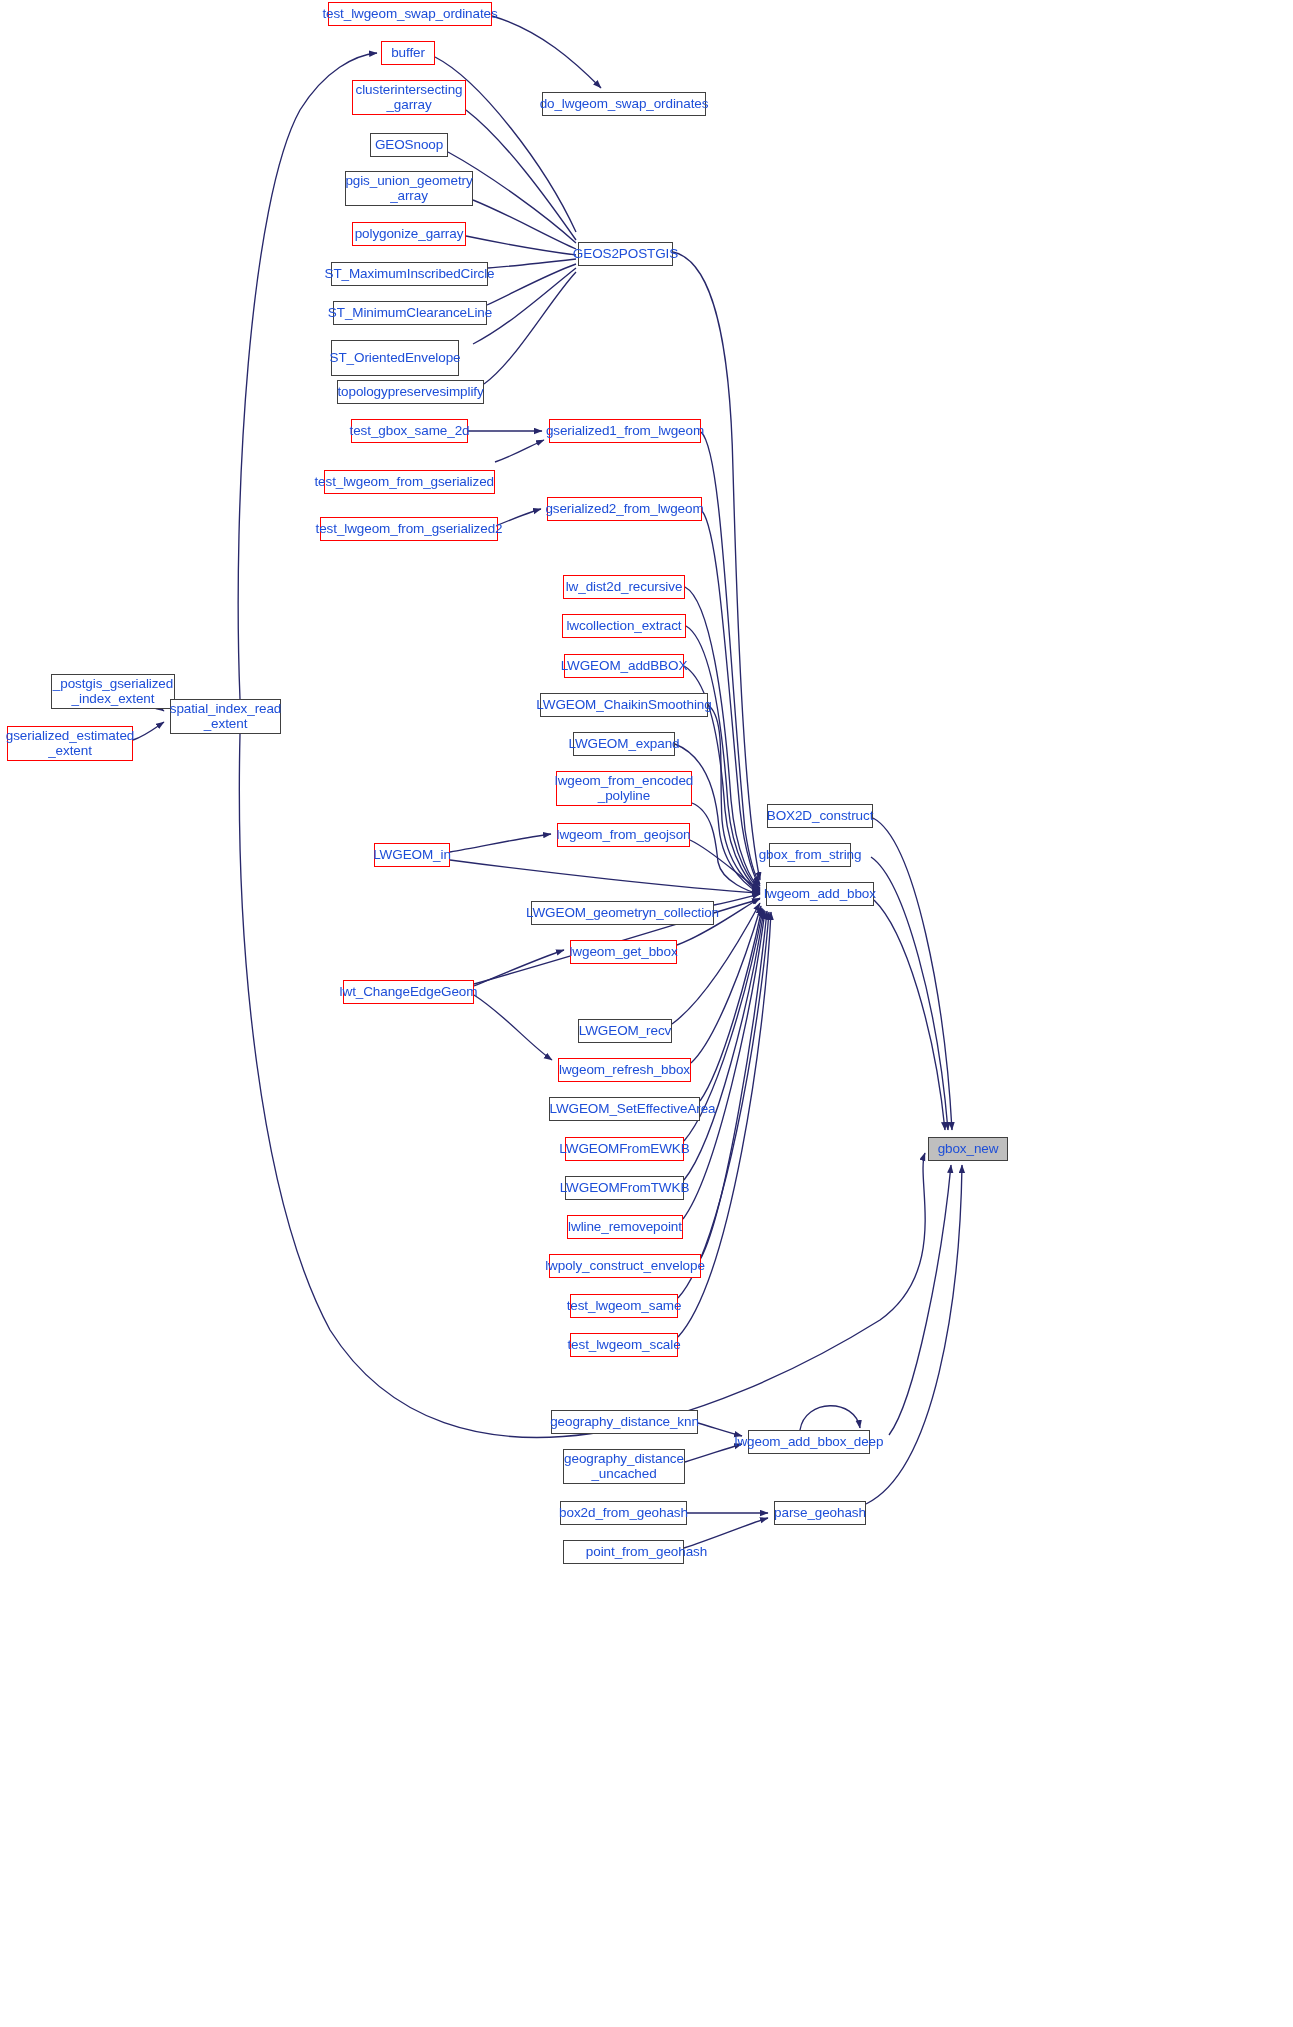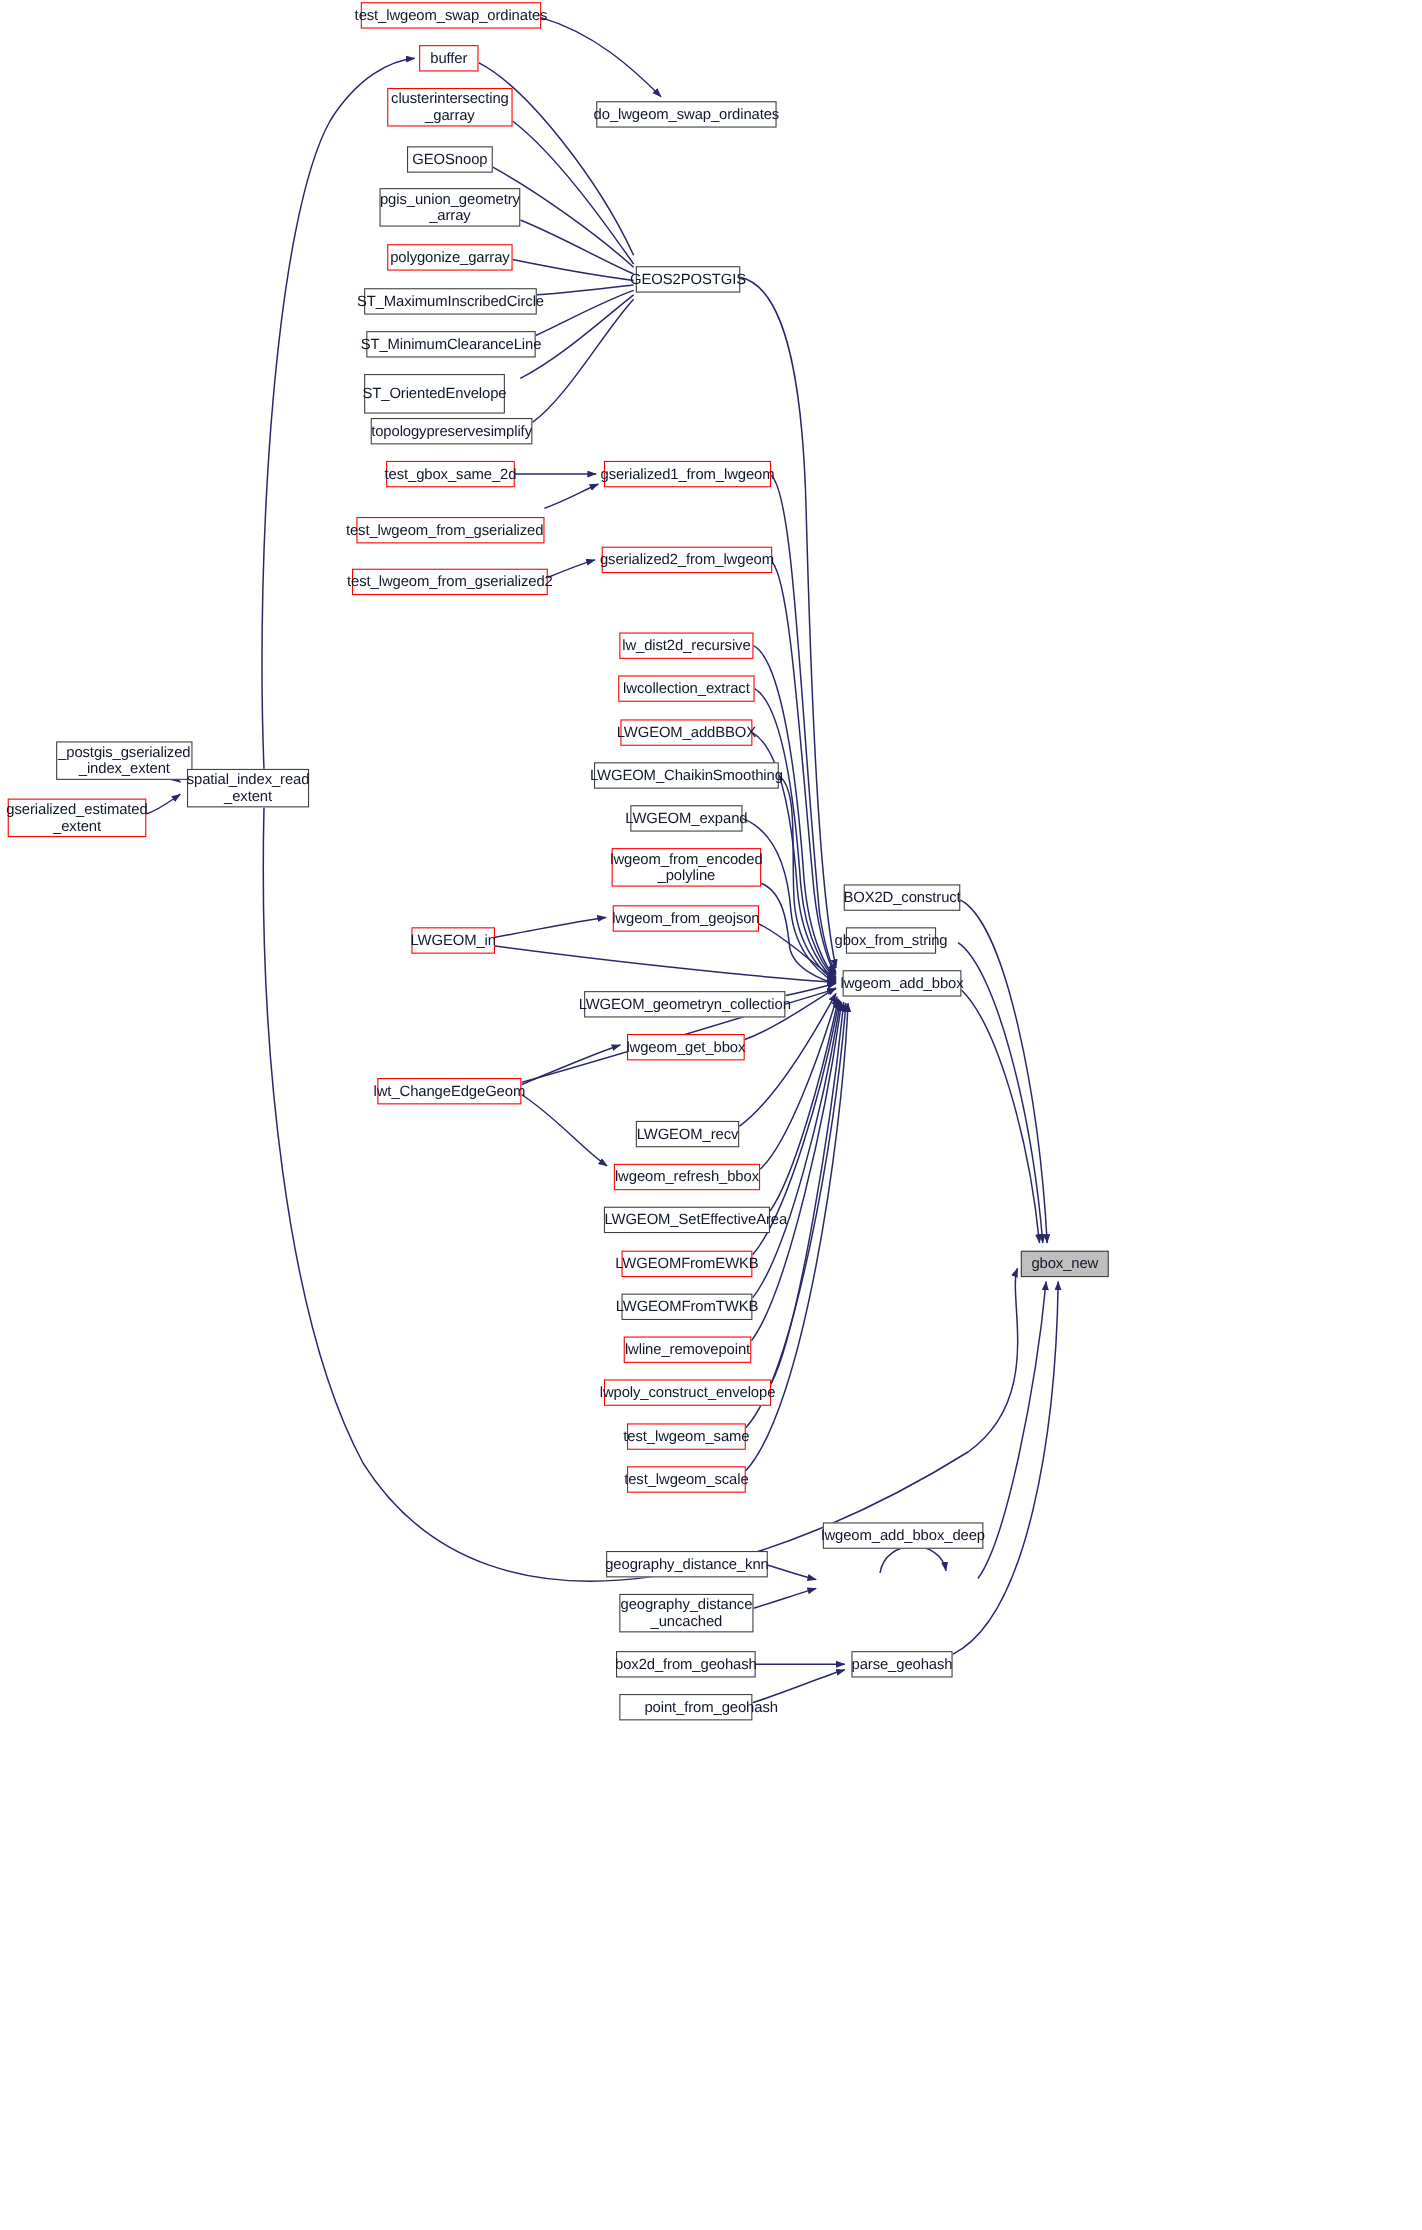--- a/index.html
+++ b/index.html
@@ -24,21 +24,21 @@
   }
   .node {
     position: absolute;
     box-sizing: border-box;
     display: flex;
     align-items: center;
     justify-content: center;
     text-align: center;
     font-size: 13.5px;
     line-height: 1.08;
-    color: #0f172a;
+    color: #1d4ed8;
     background: #ffffff;
     border: 1px solid #404040;
     white-space: pre-line;
     cursor: pointer;
     letter-spacing: -0.1px;
   }
   .node.red {
     border-color: #ff0000;
   }
   .node.current {
@@ -210,20 +210,20 @@
       <div class="node red" style="left: 570px; top: 1333px; width: 108px; height: 24px;"><span>test_lwgeom_scale</span></div>
       <div class="node red" style="left: 549px; top: 419px; width: 152px; height: 24px;"><span>gserialized1_from_lwgeom</span></div>
       <div class="node red" style="left: 547px; top: 497px; width: 155px; height: 24px;"><span>gserialized2_from_lwgeom</span></div>
       <div class="node" style="left: 767px; top: 804px; width: 106px; height: 24px;"><span>BOX2D_construct</span></div>
       <div class="node" style="left: 769px; top: 843px; width: 82px; height: 24px;"><span>gbox_from_string</span></div>
       <div class="node" style="left: 766px; top: 882px; width: 108px; height: 24px;"><span>lwgeom_add_bbox</span></div>
       <div class="node current" style="left: 928px; top: 1137px; width: 80px; height: 24px;"><span>gbox_new</span></div>
       <div class="node" style="left: 551px; top: 1410px; width: 147px; height: 24px;"><span>geography_distance_knn</span></div>
       <div class="node" style="left: 563px; top: 1449px; width: 122px; height: 35px;"><span>geography_distance
 _uncached</span></div>
-      <div class="node" style="left: 748px; top: 1384px; width: 146px; height: 24px;"><span>lwgeom_add_bbox_deep</span></div>
+      <div class="node" style="left: 748px; top: 1430px; width: 122px; height: 24px;"><span>lwgeom_add_bbox_deep</span></div>
       <div class="node" style="left: 560px; top: 1501px; width: 127px; height: 24px;"><span>box2d_from_geohash</span></div>
       <div class="node" style="left: 563px; top: 1540px; width: 121px; height: 24px; padding-left: 46px;"><span>point_from_geohash</span></div>
       <div class="node" style="left: 774px; top: 1501px; width: 92px; height: 24px;"><span>parse_geohash</span></div>
       <div class="node" style="left: 542px; top: 92px; width: 164px; height: 24px;"><span>do_lwgeom_swap_ordinates</span></div>
       <div class="node" style="left: 578px; top: 242px; width: 95px; height: 24px;"><span>GEOS2POSTGIS</span></div>
     </div>
 </div>
 
 </body></html>

